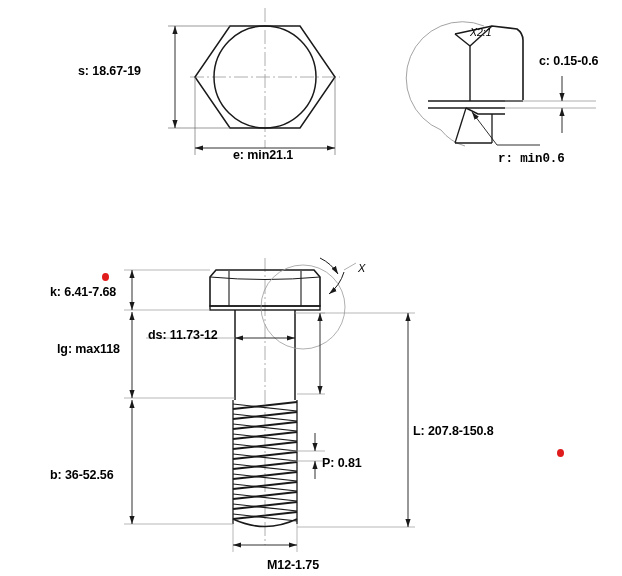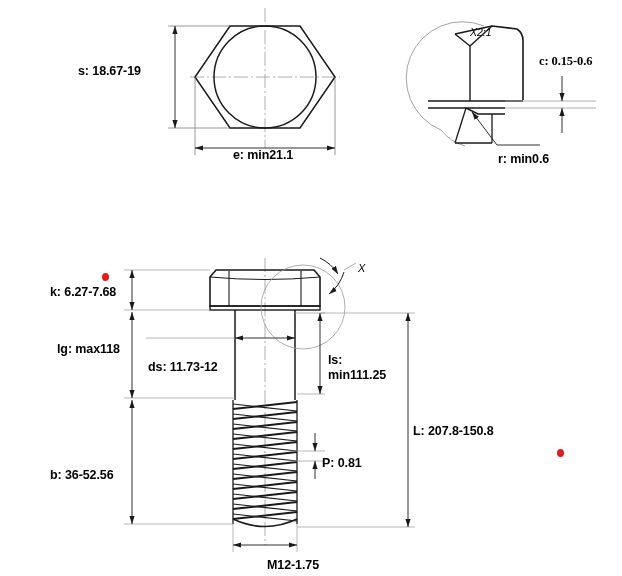--- a/index.html
+++ b/index.html
@@ -227,33 +227,29 @@
         <line x1="297" y1="524" x2="297" y2="552"></line>
       </g>
       <line x1="233" y1="545" x2="297" y2="545" stroke="#1a1a1a" stroke-width="0.9" marker-start="url(#arrOut)" marker-end="url(#arrIn)"></line>
     </g>
   </svg>
 
   <div class="lbl" style="left:78px; top:64px;">s: 18.67-19</div>
   <div class="lbl" style="left:233px; top:148px;">e: min21.1</div>
 
   <div class="lbl detail-tag" style="left:470px; top:6px;margin-top:20px;">X2:1</div>
-  <div class="lbl" style="left:539px; top:54px;font-family:Liberation Serif, serif;">c: 0.15-0.6</div>
-  <div class="lbl" style="left:498px; top:152px;">r: min0.6</div>
+  <div class="lbl" style="left:539px; top:54px;">c: 0.15-0.6</div>
+  <div class="lbl" style="left:498px; top:152px;font-family:Liberation Mono, monospace;">r: min0.6</div>
 
   <div class="lbl callout-x" style="left:358px; top:262px;">X</div>
 
-  <div class="lbl" style="left:50px; top:285px;">k: 6.27-7.68</div>
-  <div class="lbl" style="left:148px; top:328px;margin-top:32px;">ds: 11.73-12</div>
+  <div class="lbl" style="left:50px; top:285px;">k: 6.41-7.68</div>
+  <div class="lbl" style="left:148px; top:328px;">ds: 11.73-12</div>
   <div class="lbl" style="left:57px; top:342px;">lg: max118</div>
 
-  <div class="lbl two-line" style="left:328px; top:353px;">
-    <span>ls:</span><br>
-    <span>min111.25</span>
-  </div>
 
   <div class="lbl" style="left:50px; top:468px;">b: 36-52.56</div>
   <div class="lbl" style="left:322px; top:456px;">P: 0.81</div>
   <div class="lbl" style="left:413px; top:424px;">L: 207.8-150.8</div>
   <div class="lbl" style="left:229px; top:558px;padding-left:38px;">M12-1.75</div>
 
   <div class="dot" style="left:102px; top:273px;"></div>
   <div class="dot" style="left:557px; top:449px;"></div>
 
 </div>

